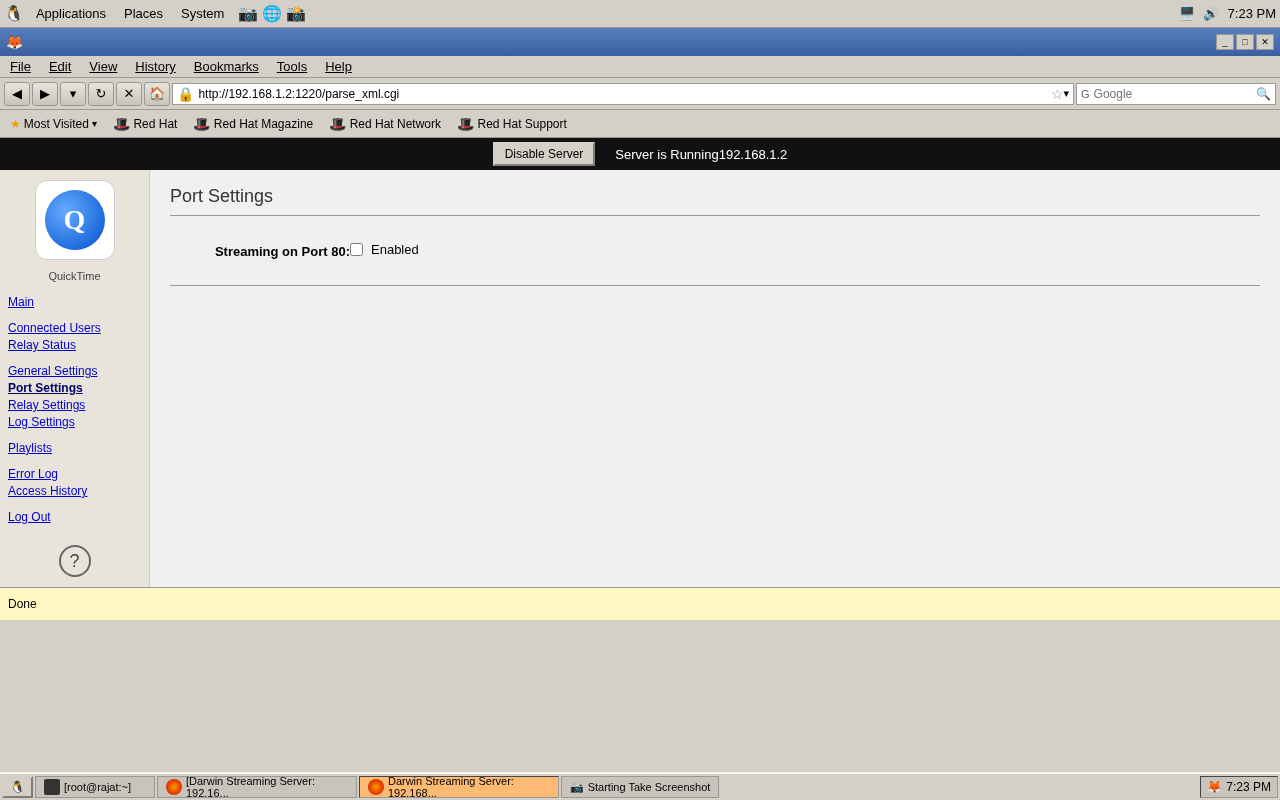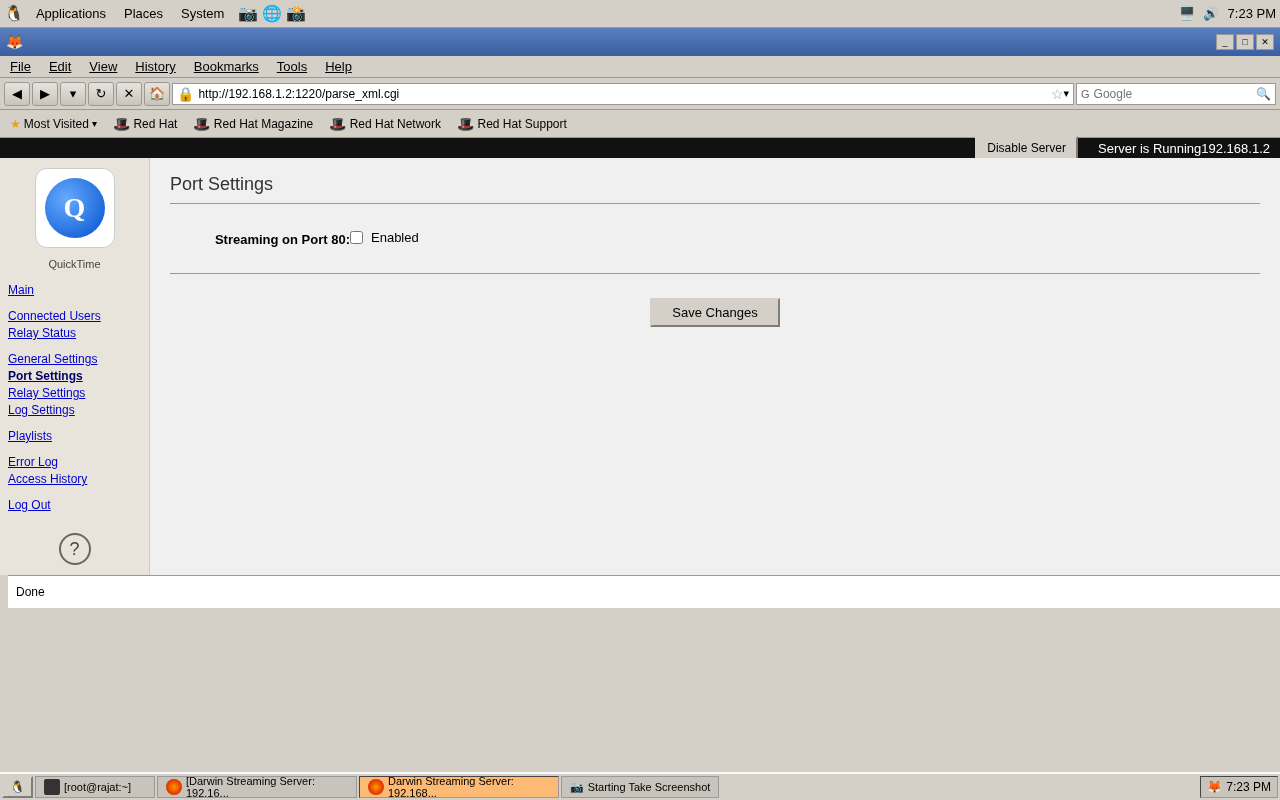--- a/index.html
+++ b/index.html
@@ -118,25 +118,25 @@
       cursor: pointer;
       font-size: 12px;
       border-radius: 3px;
     }
     .star-icon { color: #f0a000; font-size: 12px; }
 
     
     .server-header {
       background: #111;
       color: white;
-      height: 20px;
+      height: 32px;
       display: flex;
       align-items: center;
       padding: 0 10px;
-      justify-content: flex-end;
+      justify-content: center;
     }
     .disable-server-btn {
       background: #d4d0c8;
       color: black;
       border: 2px outset #d4d0c8;
       padding: 3px 10px;
       font-size: 12px;
       cursor: pointer;
     }
     .server-status { font-size: 13px; margin-left: 20px; }
@@ -233,28 +233,27 @@
       background: #d4d0c8;
       border: 2px outset #d4d0c8;
       padding: 5px 20px;
       font-size: 13px;
       cursor: pointer;
       color: black;
     }
 
     
     .status-bar {
-      background: #ffffff;
+      background: #fef9c3;
       height: 22px;
       border-top: 1px solid #999;
       display: flex;
       align-items: center;
       padding: 16px 8px;
       font-size: 12px;
-      margin-left: 8px;
     }
 
     
     .taskbar {
       position: fixed;
       bottom: 0;
       left: 0;
       width: 1280px;
       height: 28px;
       background: #d4d0c8;
@@ -444,23 +443,20 @@
     <div class="form-row">
       <span class="form-label">Streaming on Port 80:</span>
       <div class="form-control">
         <input type="checkbox" id="streaming-enabled" style="">
         <label for="streaming-enabled">Enabled</label>
       </div>
     </div>
 
     <hr class="divider">
 
-    <div class="save-btn-row">
-      <button class="save-btn">Save Changes</button>
-    </div>
   </div>
 </div>
 
 <div class="status-bar">
   <span>Done</span>
 </div>
 
 <div class="taskbar">
   <button class="taskbar-start">
     <span>🐧</span>

